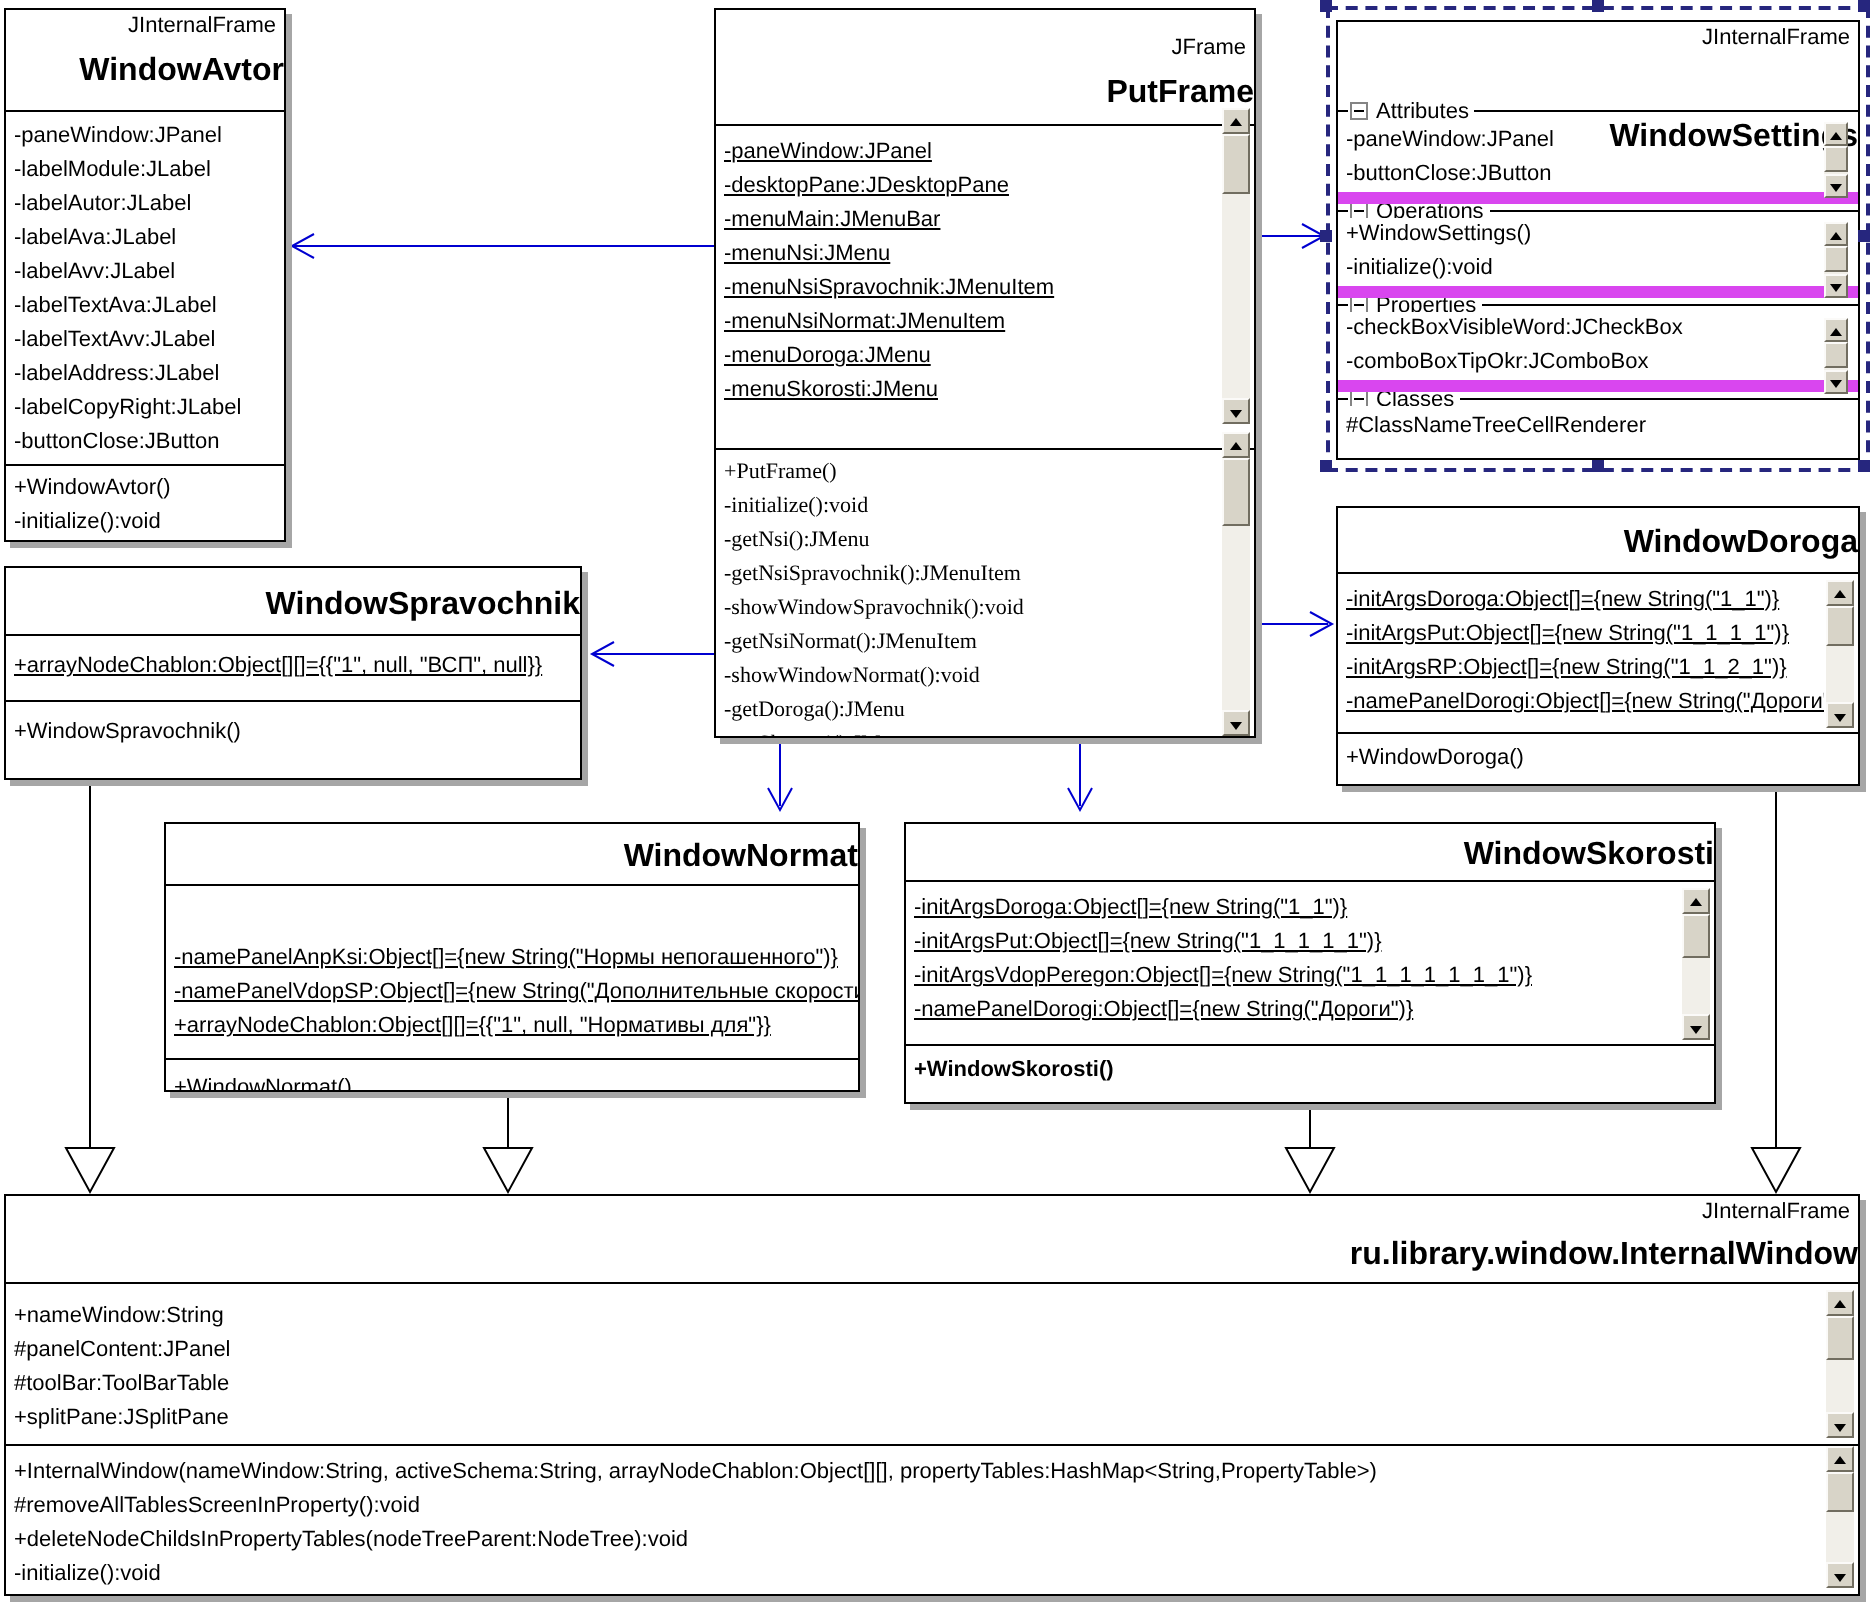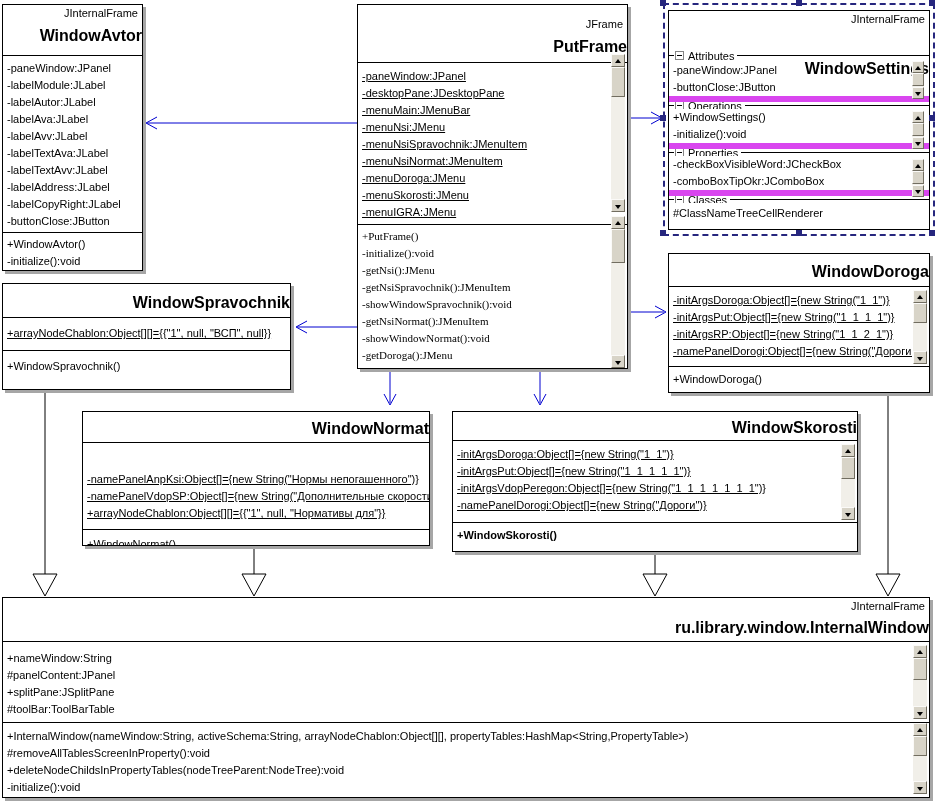--- a/index.html
+++ b/index.html
@@ -131,21 +131,20 @@
   </div>
   <div class="sect bline pr16" style="height:162px;padding-top:5px;">
     <div class="row u">-paneWindow:JPanel</div>
     <div class="row u">-desktopPane:JDesktopPane</div>
     <div class="row u">-menuMain:JMenuBar</div>
     <div class="row u">-menuNsi:JMenu</div>
     <div class="row u">-menuNsiSpravochnik:JMenuItem</div>
     <div class="row u">-menuNsiNormat:JMenuItem</div>
     <div class="row u">-menuDoroga:JMenu</div>
     <div class="row u">-menuSkorosti:JMenu</div>
-    <div class="row u">-menuIGRA:JMenu</div>
   </div>
   <div class="sect pr16" style="height:156px;padding-top:3px;font-family:Liberation Serif, serif;">
     <div class="row">+PutFrame()</div>
     <div class="row">-initialize():void</div>
     <div class="row">-getNsi():JMenu</div>
     <div class="row">-getNsiSpravochnik():JMenuItem</div>
     <div class="row">-showWindowSpravochnik():void</div>
     <div class="row">-getNsiNormat():JMenuItem</div>
     <div class="row">-showWindowNormat():void</div>
     <div class="row">-getDoroga():JMenu</div>
@@ -301,22 +300,22 @@
 </div>
 
 <div class="uml-box" style="left:2px;top:597px;width:928px;height:201px;">
   <div class="title" style="height:44px;">
     <div class="stereo">JInternalFrame</div>
     <div class="cname" style="top:21px;">ru.library.window.InternalWindow</div>
   </div>
   <div class="sect bline pr16" style="height:81px;padding-top:8px;">
     <div class="row">+nameWindow:String</div>
     <div class="row">#panelContent:JPanel</div>
+    <div class="row">#toolBar:ToolBarTable</div>
     <div class="row">+splitPane:JSplitPane</div>
-    <div class="row">#toolBar:ToolBarTable</div>
   </div>
   <div class="sect pr16" style="height:76px;padding-top:5px;">
     <div class="row">+InternalWindow(nameWindow:String, activeSchema:String, arrayNodeChablon:Object[][], propertyTables:HashMap&lt;String,PropertyTable&gt;)</div>
     <div class="row">#removeAllTablesScreenInProperty():void</div>
     <div class="row">+deleteNodeChildsInPropertyTables(nodeTreeParent:NodeTree):void</div>
     <div class="row">-initialize():void</div>
   </div>
   <div class="sb" style="top:47px;height:74px;right:2px;">
     <div class="sb-btn up"></div>
     <div class="sb-thumb" style="top:13px;height:22px;"></div>

